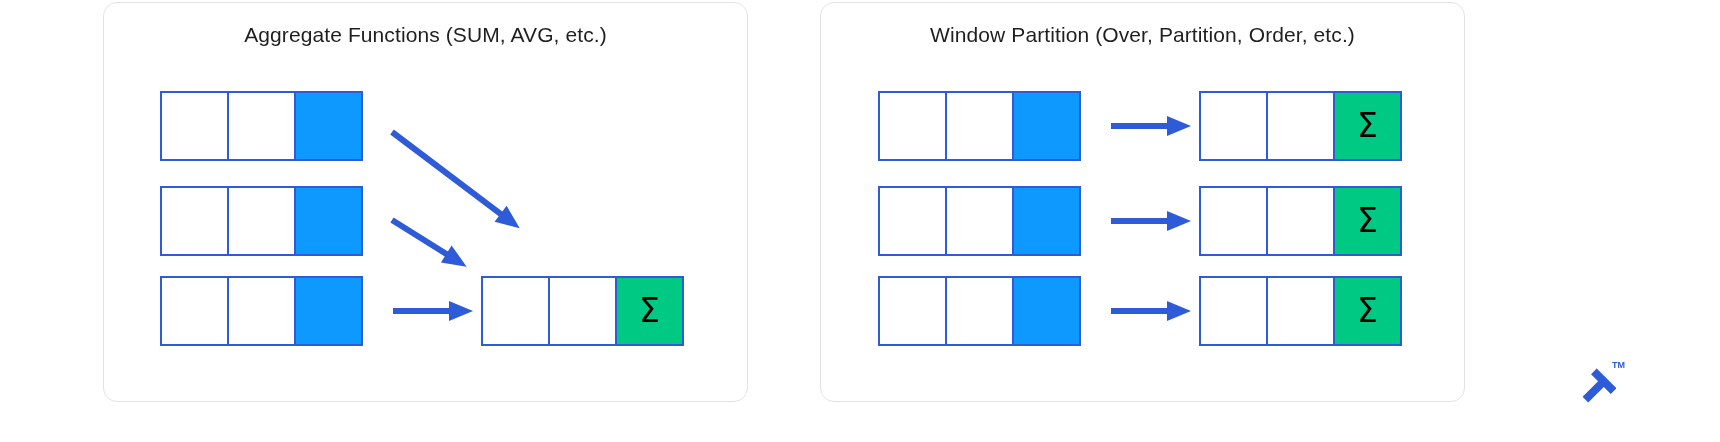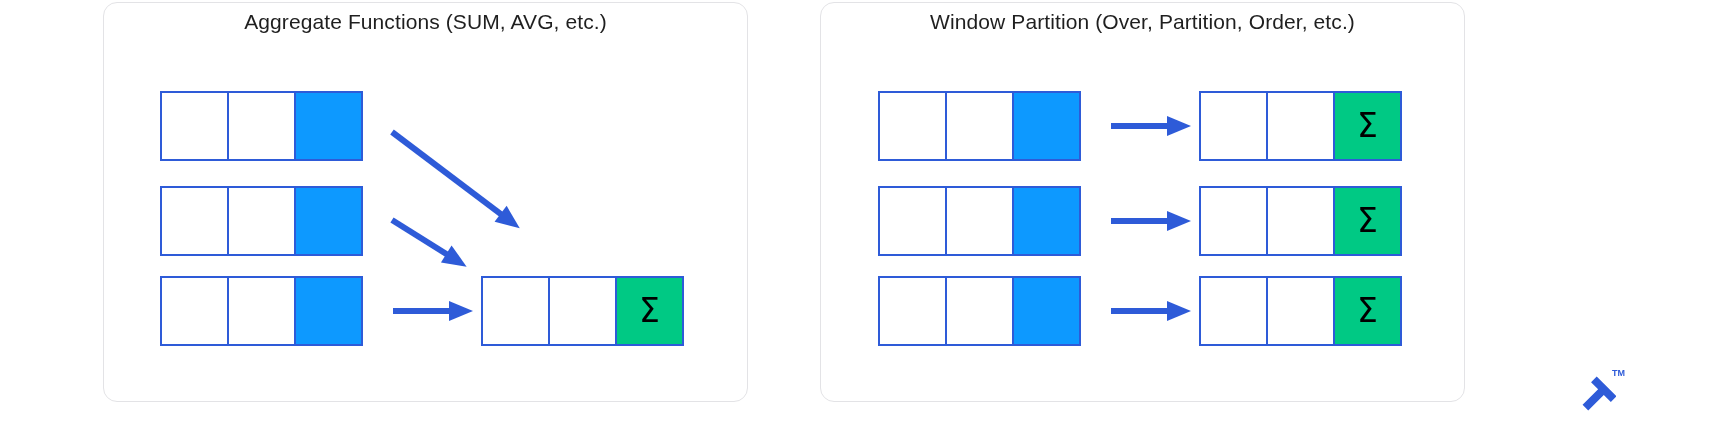--- a/index.html
+++ b/index.html
@@ -22,21 +22,21 @@
     background: #ffffff;
     border: 1px solid #e3e3e6;
     border-radius: 14px;
     box-sizing: border-box;
   }
   .panel-left  { left: 103px;  width: 645px; }
   .panel-right { left: 820px;  width: 645px; }
 
   .panel-title {
     position: absolute;
-    top: 7px;
+    top: 20px;
     left: 0;
     width: 100%;
     text-align: center;
     font-size: 21px;
     color: #1f1f1f;
     letter-spacing: 0.1px;
     white-space: nowrap;
   }
 
   
@@ -116,21 +116,20 @@
     border-left: 24px solid #2e5bd8;
   }
 
   
   .logo {
     position: absolute;
     left: 1576px;
     top: 360px;
     width: 58px;
     height: 48px;
-    margin-top: 8px;
   }
   .logo-tm {
     position: absolute;
     left: 36px;
     top: 0px;
     font-size: 9px;
     font-weight: bold;
     color: #2e5bd8;
     font-family: "Liberation Sans", sans-serif;
   }

